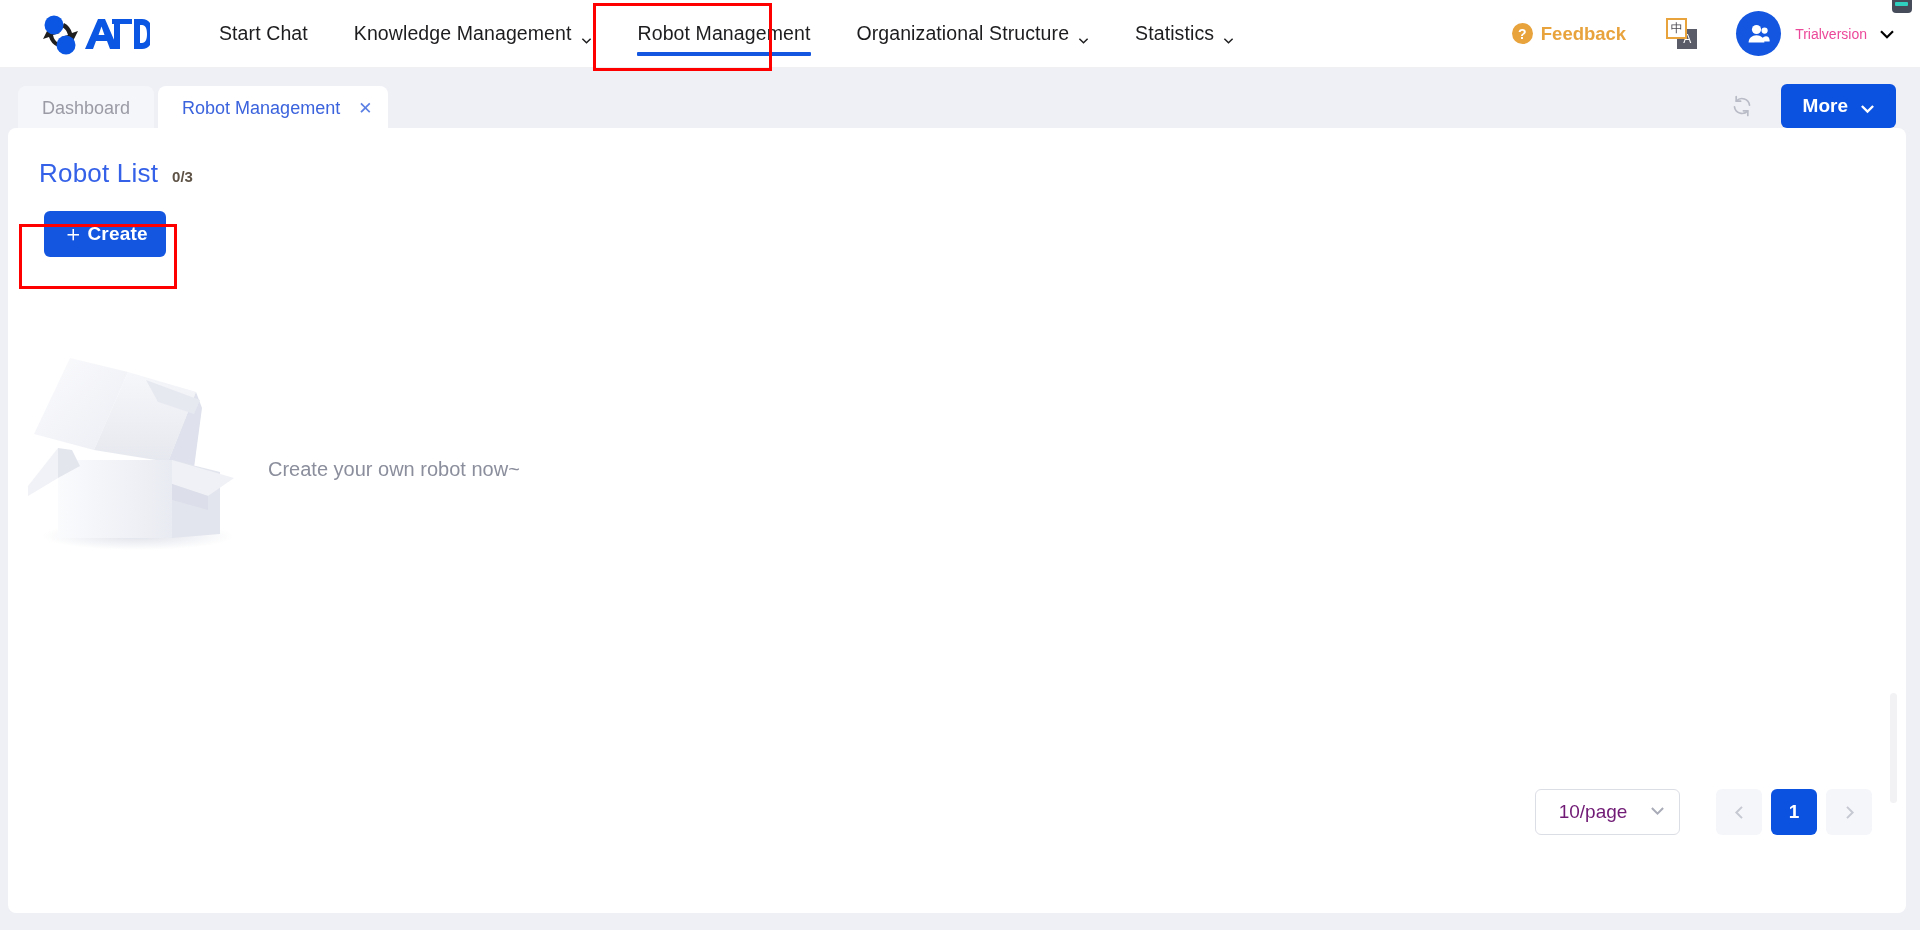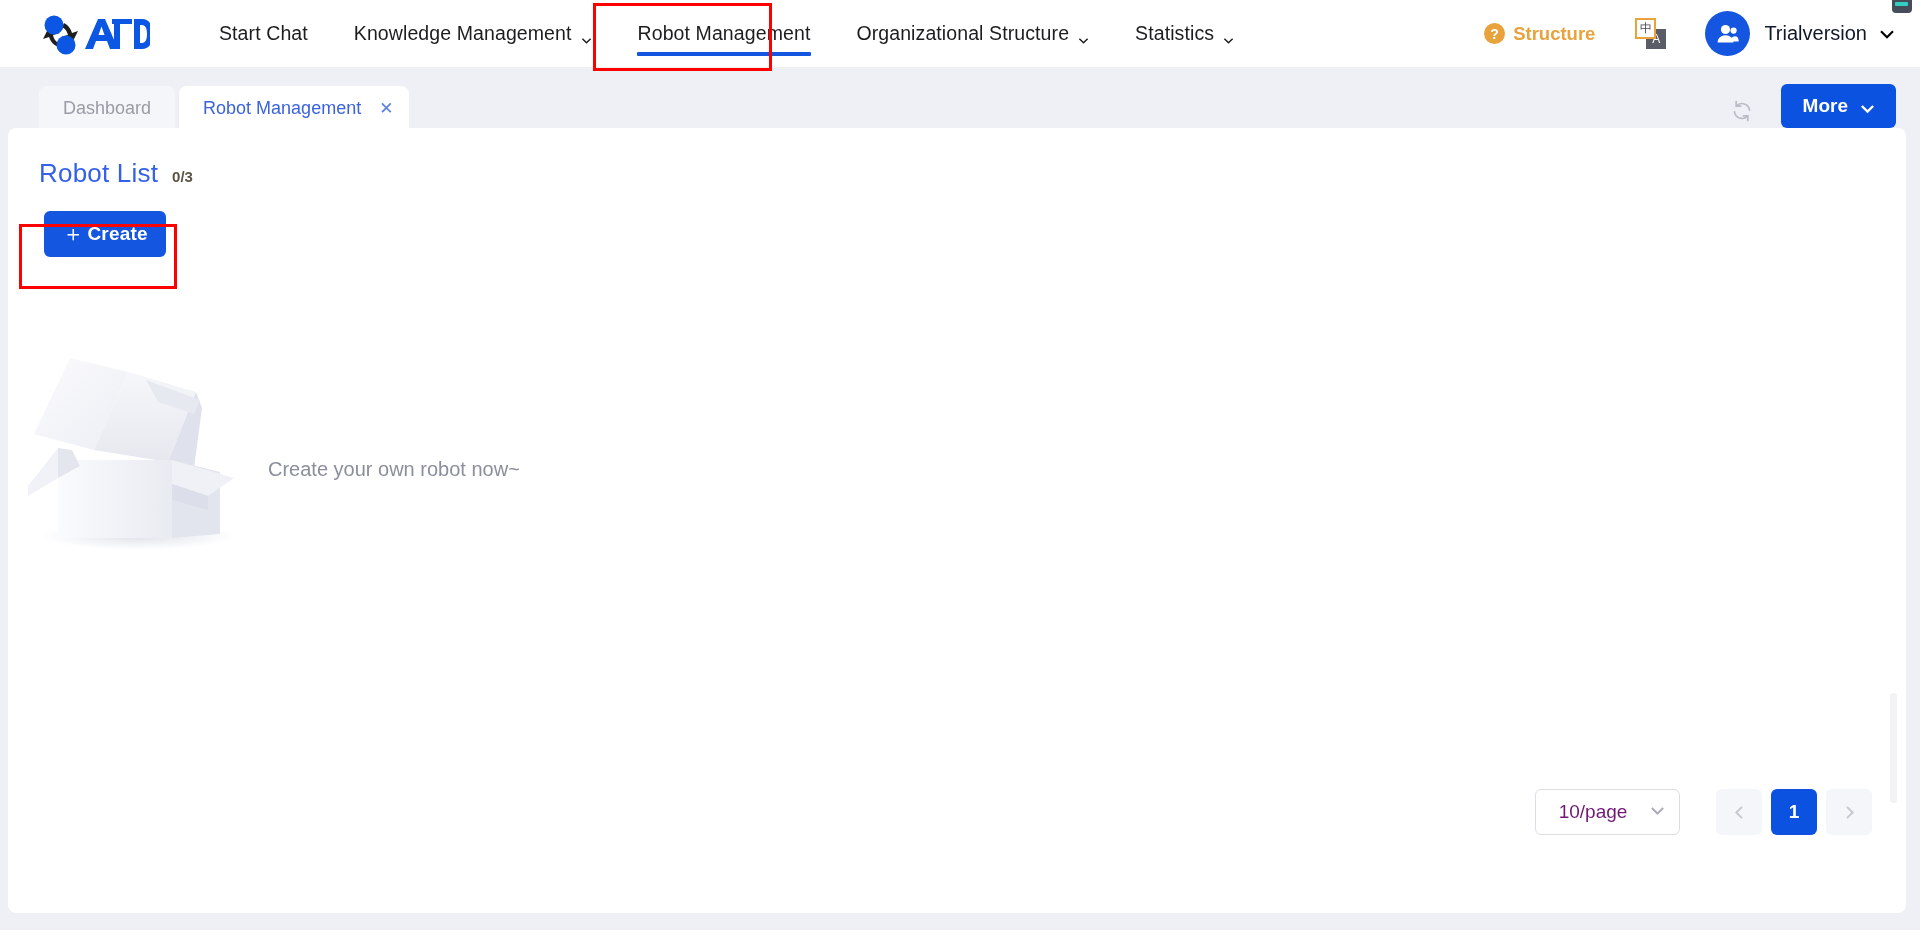--- a/index.html
+++ b/index.html
@@ -135,22 +135,22 @@
   }
   .avatar {
     width: 45px; height: 45px;
     border-radius: 50%;
     background: #1456e0;
     display: flex; align-items: center; justify-content: center;
     margin-right: 14px;
     flex: 0 0 auto;
   }
   .username {
-    font-size: 20px;
-    color: #0f172a;
+    font-size: 14px;
+    color: #ec4899;
     white-space: nowrap;
   }
   .user-caret { margin-left: 12px; width: 15px; height: 15px; display:inline-block; }
 
   .corner-chip {
     position: absolute;
     right: 8px; top: -9px;
     width: 20px; height: 22px;
     background: #474c5b;
     border-radius: 4px;
@@ -167,21 +167,20 @@
 
   
   .tabbar {
     position: absolute;
     top: 68px; left: 0;
     width: 1920px;
     height: 62px;
     background: #eff0f5;
     display: flex;
     align-items: flex-end;
-    padding-left: 21px;
   }
   .tab {
     height: 44px;
     display: flex;
     align-items: center;
     padding: 0 24px;
     font-size: 18px;
     border-radius: 8px 8px 0 0;
     cursor: pointer;
     white-space: nowrap;
@@ -199,21 +198,21 @@
   }
   .tab .close-x {
     margin-left: 18px;
     font-size: 17px;
     color: #5b7fe4;
     line-height: 1;
   }
   .tabbar-right {
     margin-left: auto;
     display: flex;
-    align-items: flex-end;
+    align-items: center;
     margin-right: 24px;
     margin-bottom: 2px;
   }
   .refresh-btn {
     width: 34px; height: 34px;
     display: flex; align-items: center; justify-content: center;
     cursor: pointer;
     margin-right: 22px;
   }
   .more-btn {
@@ -399,21 +398,21 @@
         <svg width="11" height="11" viewBox="0 0 12 12" class="chev">
             <polyline points="1.5,4 6,8.5 10.5,4"></polyline>
           </svg>
       </span>
     </div>
   </nav>
 
   <div class="header-right">
     <div class="feedback">
       <span class="q-icon">?</span>
-      <span>Structure</span>
+      <span>Feedback</span>
     </div>
 
     <div class="lang-icon">
       <span class="sq-en">A</span>
       <span class="sq-cn">中</span>
     </div>
 
     <div class="avatar">
       <svg width="26" height="26" viewBox="0 0 26 26">
         <circle cx="10.5" cy="8.5" r="4.6" fill="#fff"></circle>

